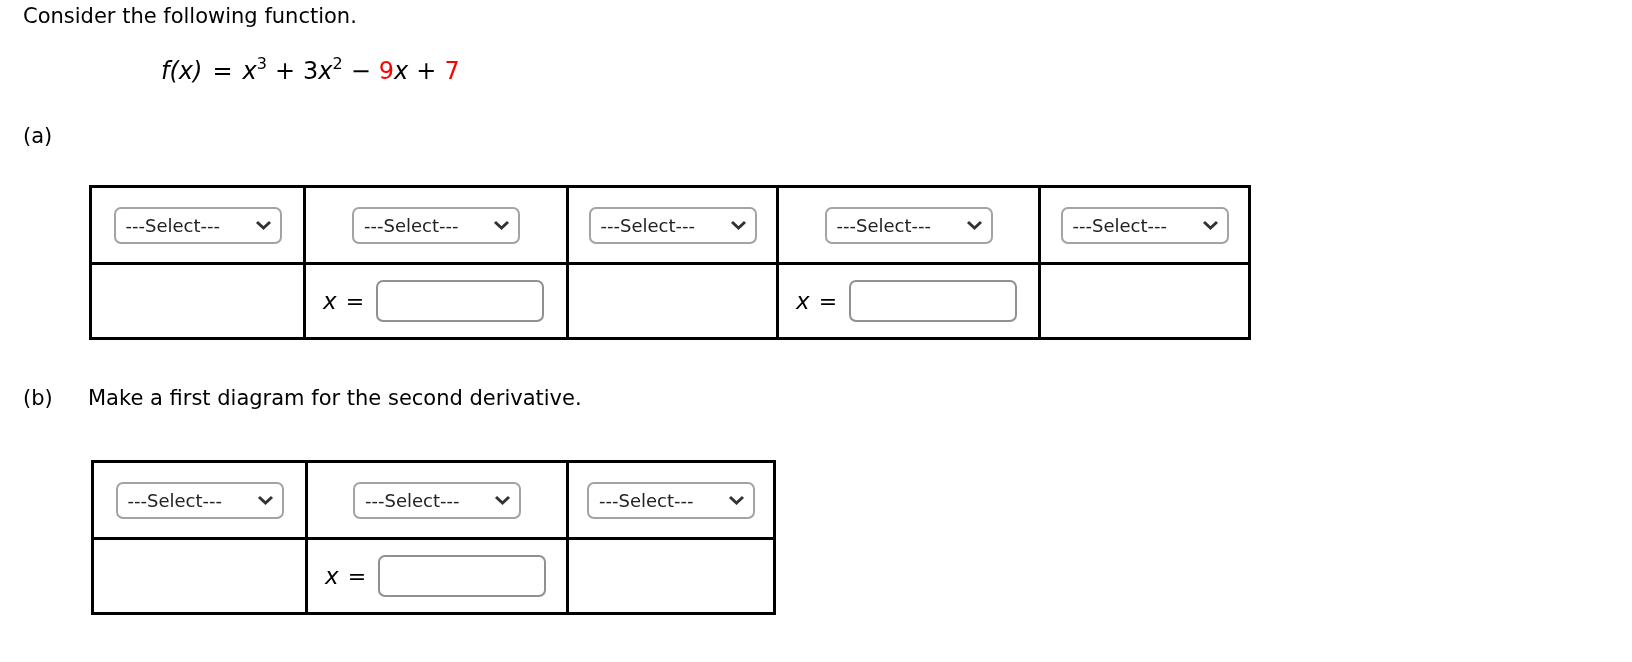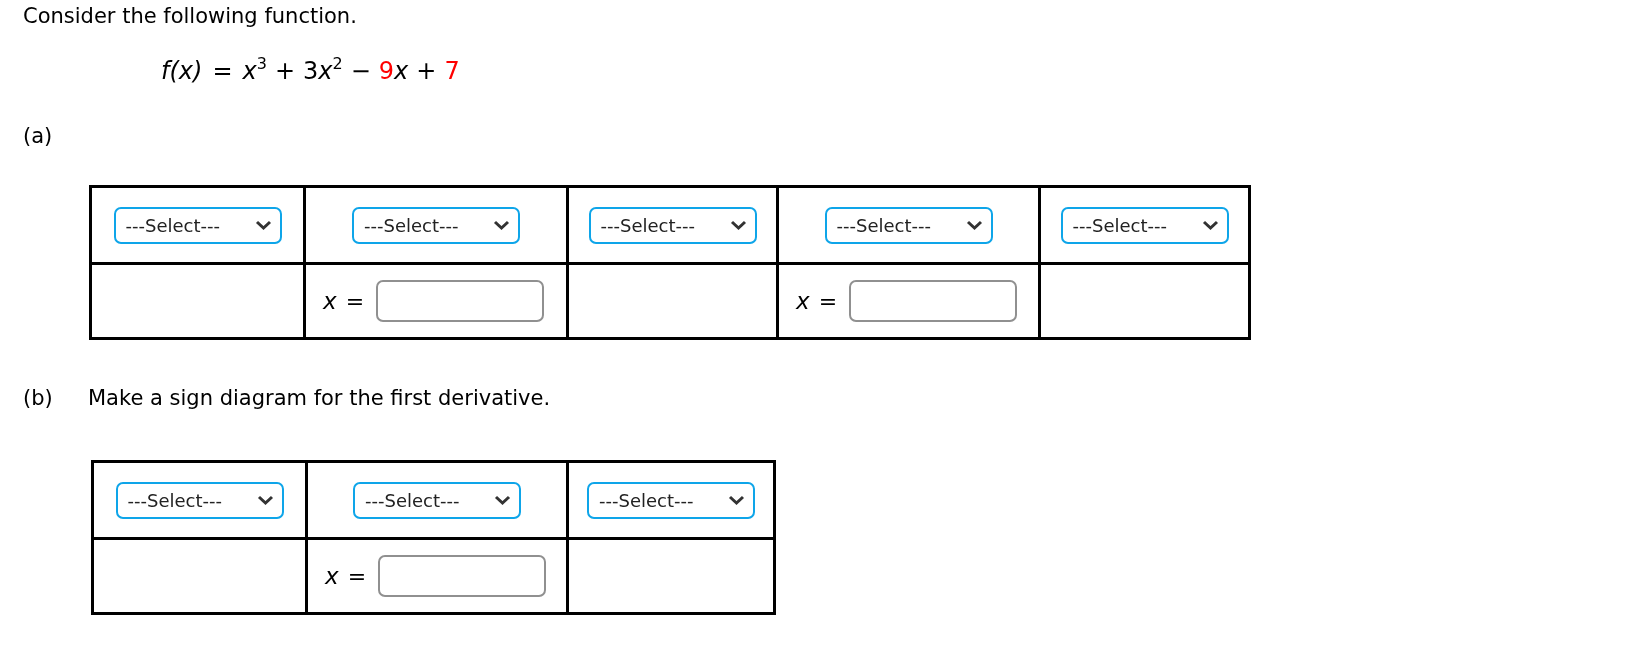--- a/index.html
+++ b/index.html
@@ -25,21 +25,21 @@
   table.sign-table { border-collapse:collapse; table-layout:fixed; margin-top:36px; margin-left:66px; background:#fff; }
   table.sign-table.table-b { margin-left:68px; margin-top:49px; }
   table.sign-table td { border:3px solid #000; padding:0; vertical-align:middle; }
   tr.select-row { height:77px; }
   tr.input-row  { height:75px; }
   td.select-cell { text-align:center; }
 
   .select-wrap {
     display:inline-flex; align-items:flex-end; position:relative;
     width:168px; height:37px; box-sizing:border-box;
-    border:2px solid #0ea5e9; border-radius:7px; background:#fff;
+    border:2px solid #a3a3a3; border-radius:7px; background:#fff;
     vertical-align:middle;
   }
   .select-wrap select {
     appearance:none; -webkit-appearance:none; -moz-appearance:none;
     border:0; outline:0; background:transparent;
     width:100%; height:100%; box-sizing:border-box;
     font-family:inherit; font-size:18px; color:#222;
     padding:0 30px 0 10px; cursor:pointer;
   }
   .chev {
@@ -147,21 +147,21 @@
           <input type="text" value="" style="">
         </span>
       </td>
       <td></td>
     </tr>
   </tbody>
     </table>
 
   <div class="part" style="margin-top:46px;">
     <span class="part-label">(b)</span>
-    <span class="part-prompt">Make a sign diagram for the first derivative.</span>
+    <span class="part-prompt">Make a first diagram for the second derivative.</span>
   </div>
 
   <table class="sign-table table-b">
     <colgroup>
       <col style="width:214px">
         <col style="width:261px">
         <col style="width:207px">
     </colgroup>
     <tbody>
         <tr class="select-row">

